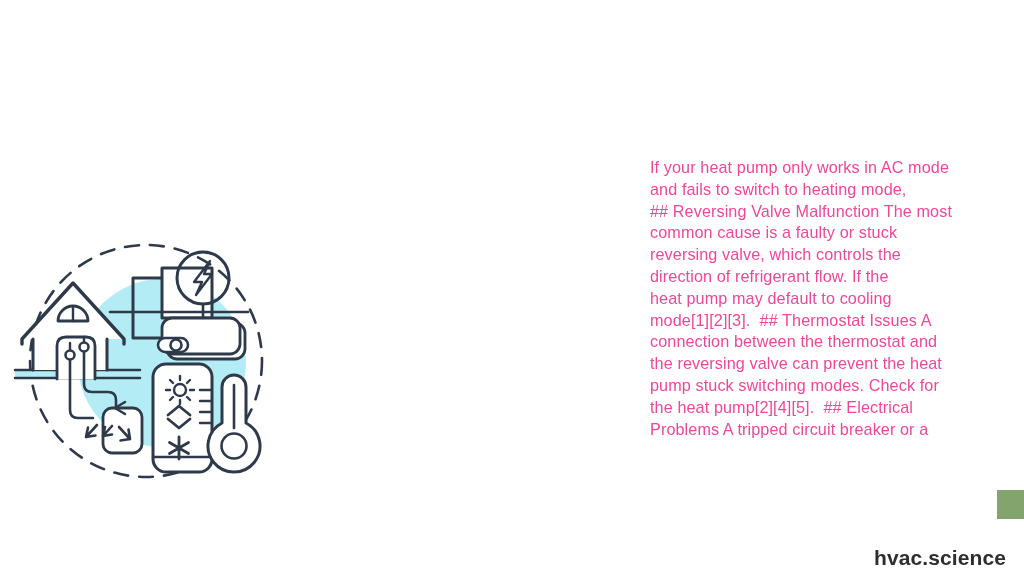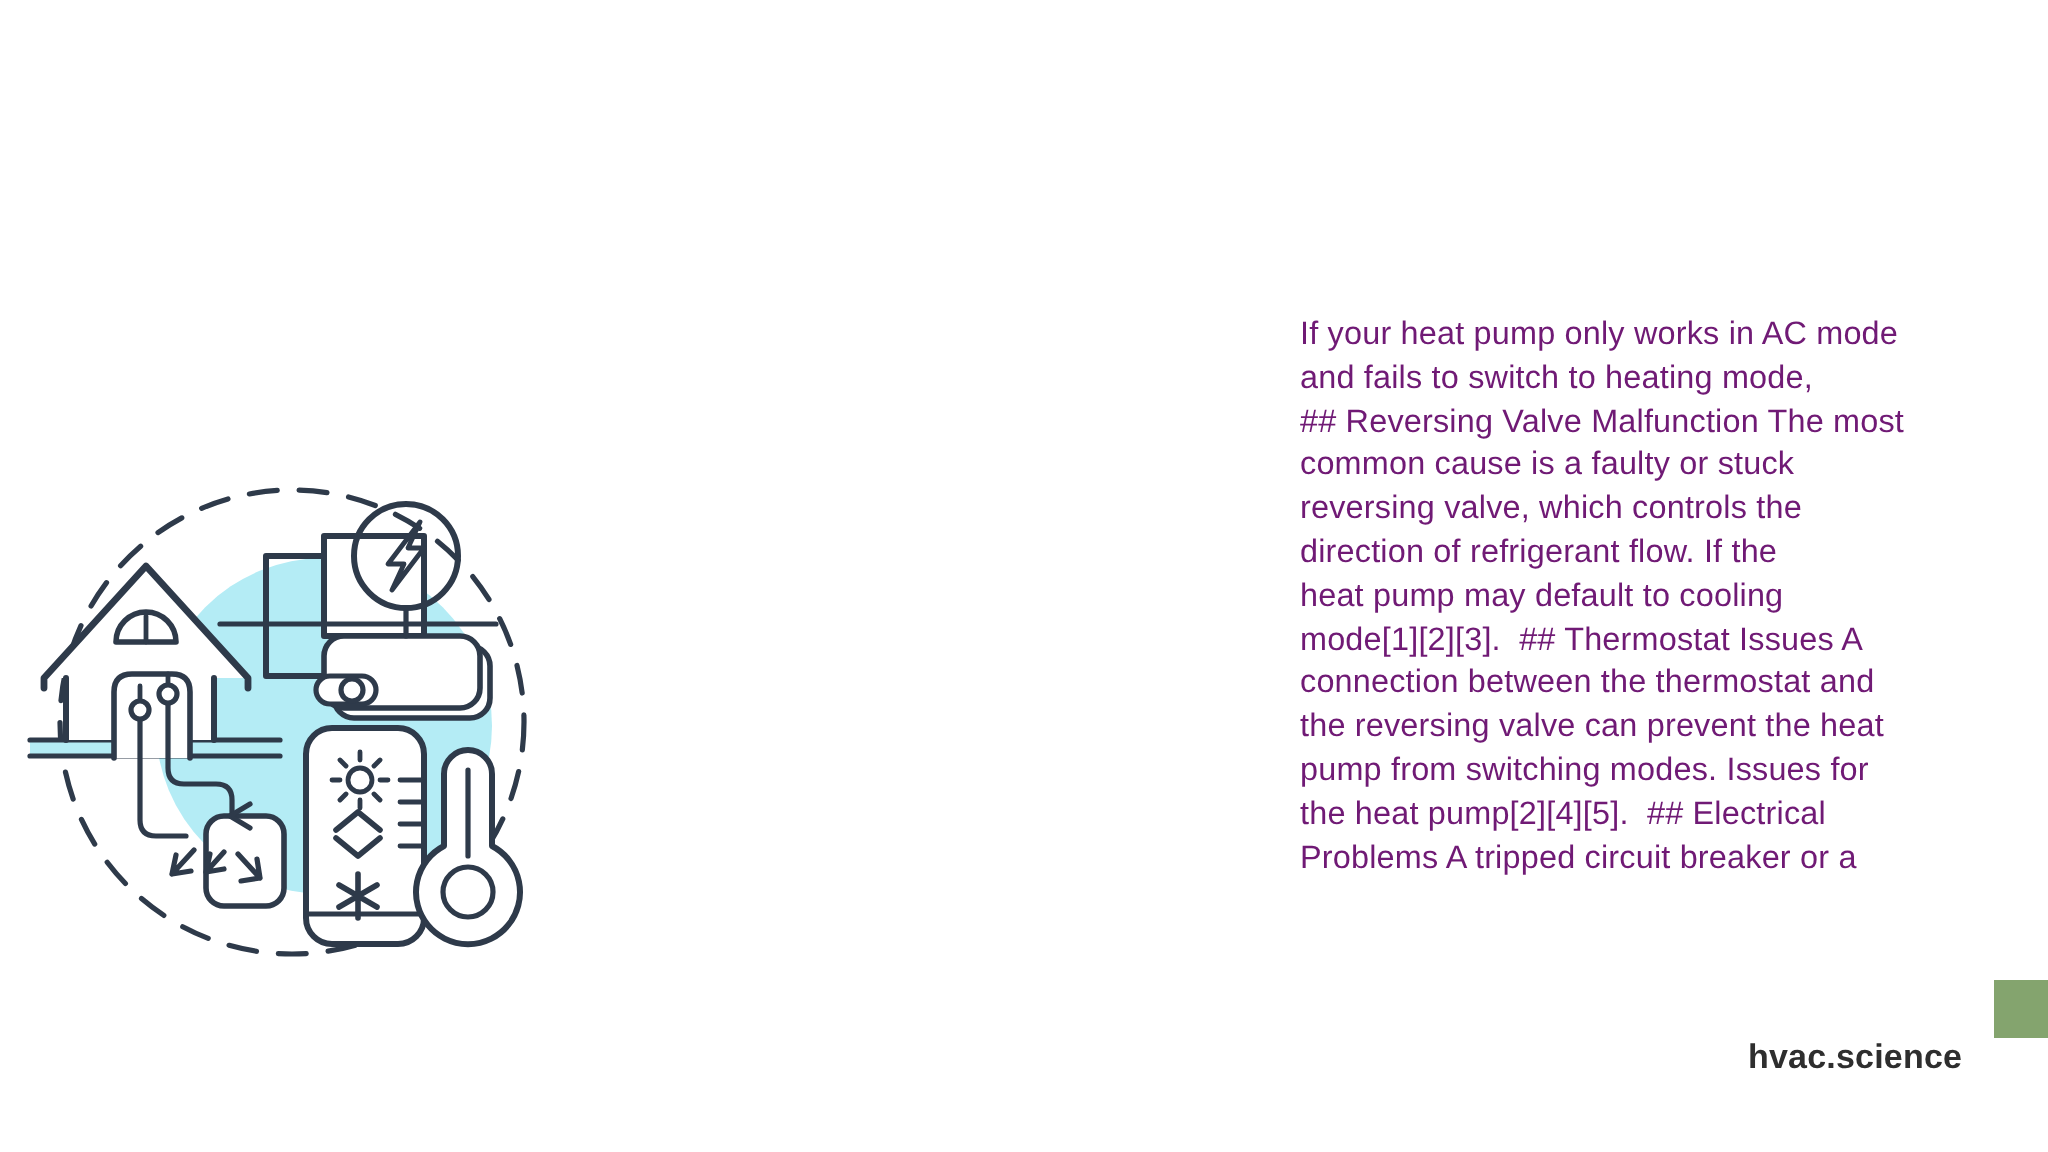--- a/index.html
+++ b/index.html
@@ -2,27 +2,27 @@
 <html><head>
 <meta charset="utf-8">
 <style>
   html,body{margin:0;padding:0;background:#888;}
   .slide{
     position:relative;width:1024px;height:576px;background:#ffffff;
     overflow:hidden;font-family:"Liberation Sans",sans-serif;
   }
   .text-block{
     position:absolute;left:650px;top:157px;width:345px;
-    font-size:16.2px;line-height:21.8px;color:#701a75;
+    font-size:16.2px;line-height:21.8px;color:#ec4899;
     letter-spacing:0.1px;
   }
   .text-block .tline{white-space:pre;}
   .brand{
-    position:absolute;left:874px;top:518px;
-    font-size:17px;font-weight:700;color:#2e2e2e;line-height:22px;
+    position:absolute;left:874px;top:547px;
+    font-size:21px;font-weight:700;color:#2e2e2e;line-height:22px;
     letter-spacing:0.1px;
   }
   .green-square{
     position:absolute;left:997px;top:490px;width:27px;height:29px;
     background:#84a46e;
   }
   .illu{position:absolute;left:13px;top:232px;}
   
   .ln{stroke:#2e3a4a;fill:none;stroke-linecap:round;stroke-linejoin:round;}
   .fw{fill:#ffffff;}
@@ -112,21 +112,21 @@
     <div class="tline">If your heat pump only works in AC mode</div>
     <div class="tline">and fails to switch to heating mode,</div>
     <div class="tline">## Reversing Valve Malfunction The most</div>
     <div class="tline">common cause is a faulty or stuck</div>
     <div class="tline">reversing valve, which controls the</div>
     <div class="tline">direction of refrigerant flow. If the</div>
     <div class="tline">heat pump may default to cooling</div>
     <div class="tline">mode[1][2][3].  ## Thermostat Issues A</div>
     <div class="tline">connection between the thermostat and</div>
     <div class="tline">the reversing valve can prevent the heat</div>
-    <div class="tline">pump from switching modes. Issues for</div>
+    <div class="tline">pump stuck switching modes. Check for</div>
     <div class="tline">the heat pump[2][4][5].  ## Electrical</div>
     <div class="tline">Problems A tripped circuit breaker or a</div>
   </div>
 
   <div class="brand">hvac.science</div>
 
   <div class="green-square"></div>
 
 </div>
 

